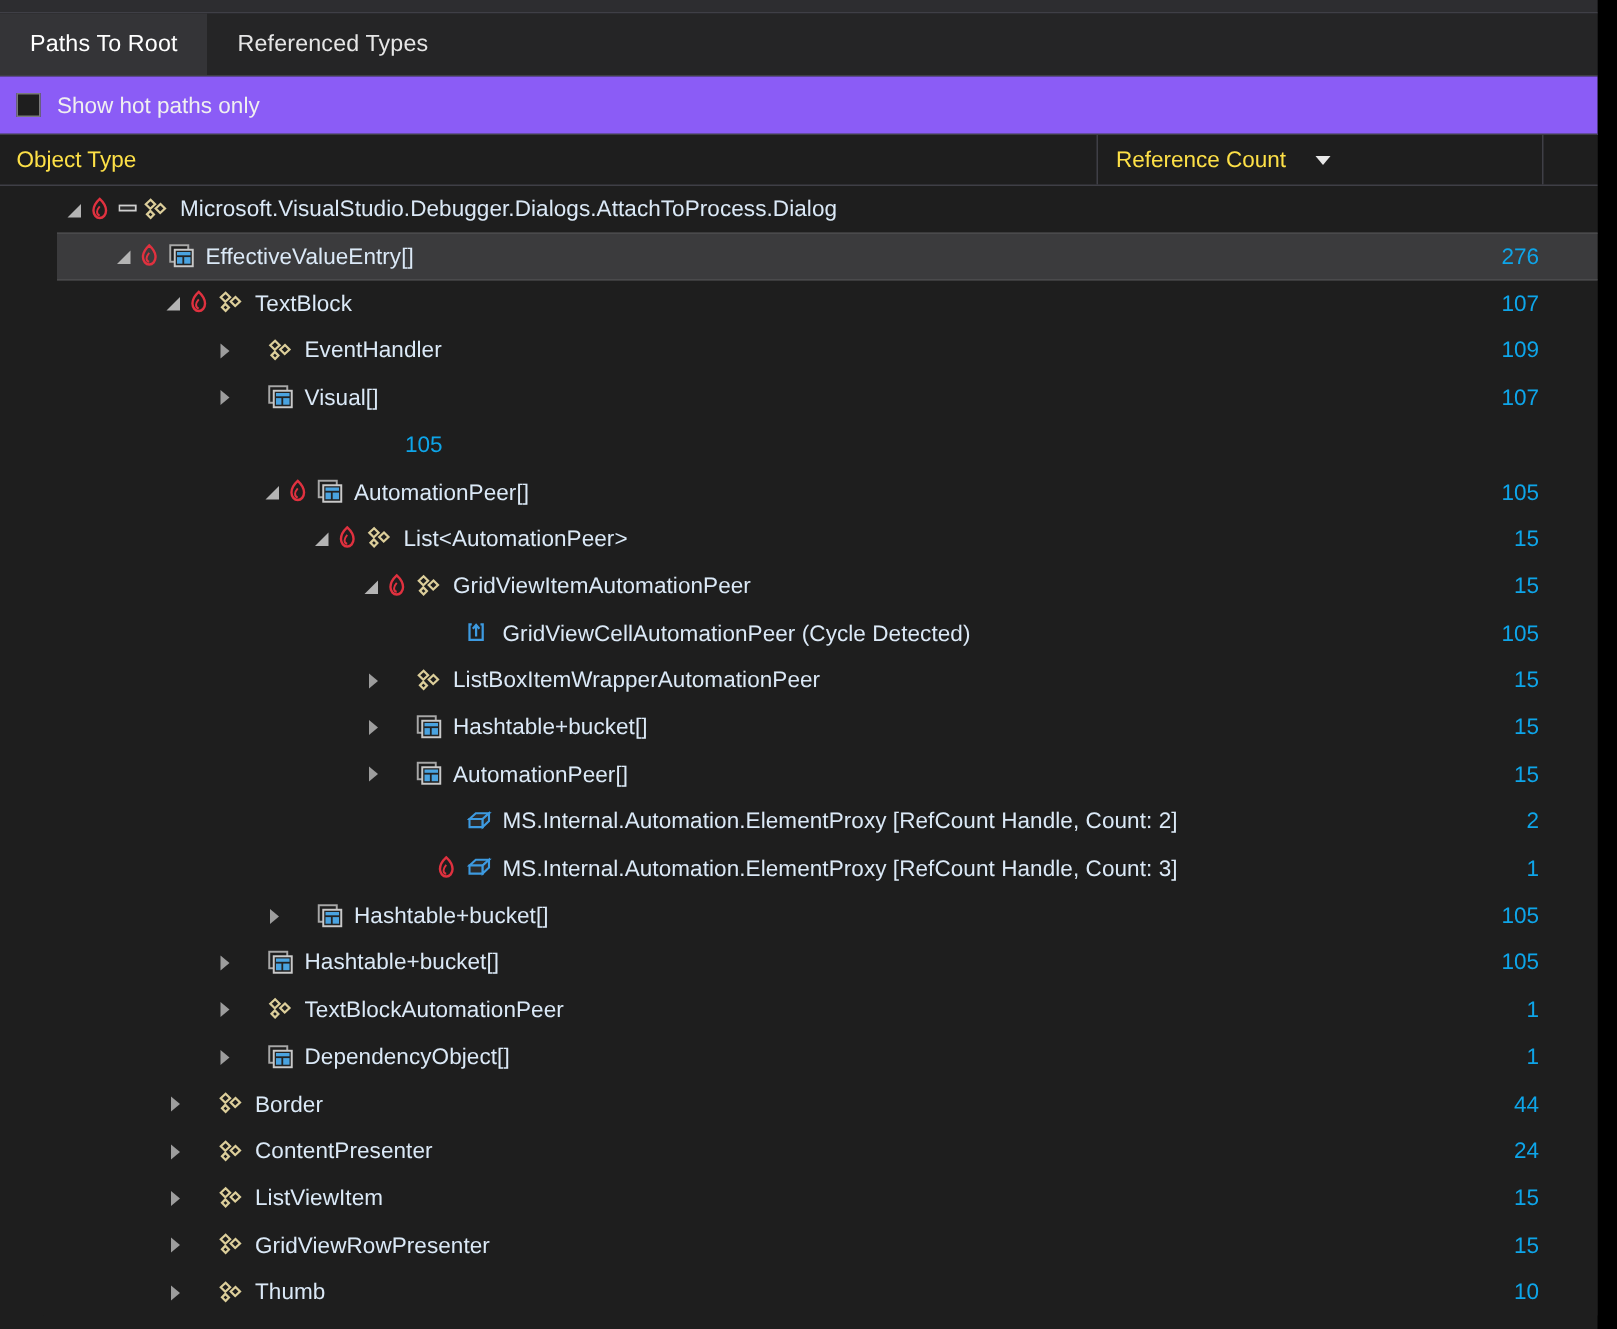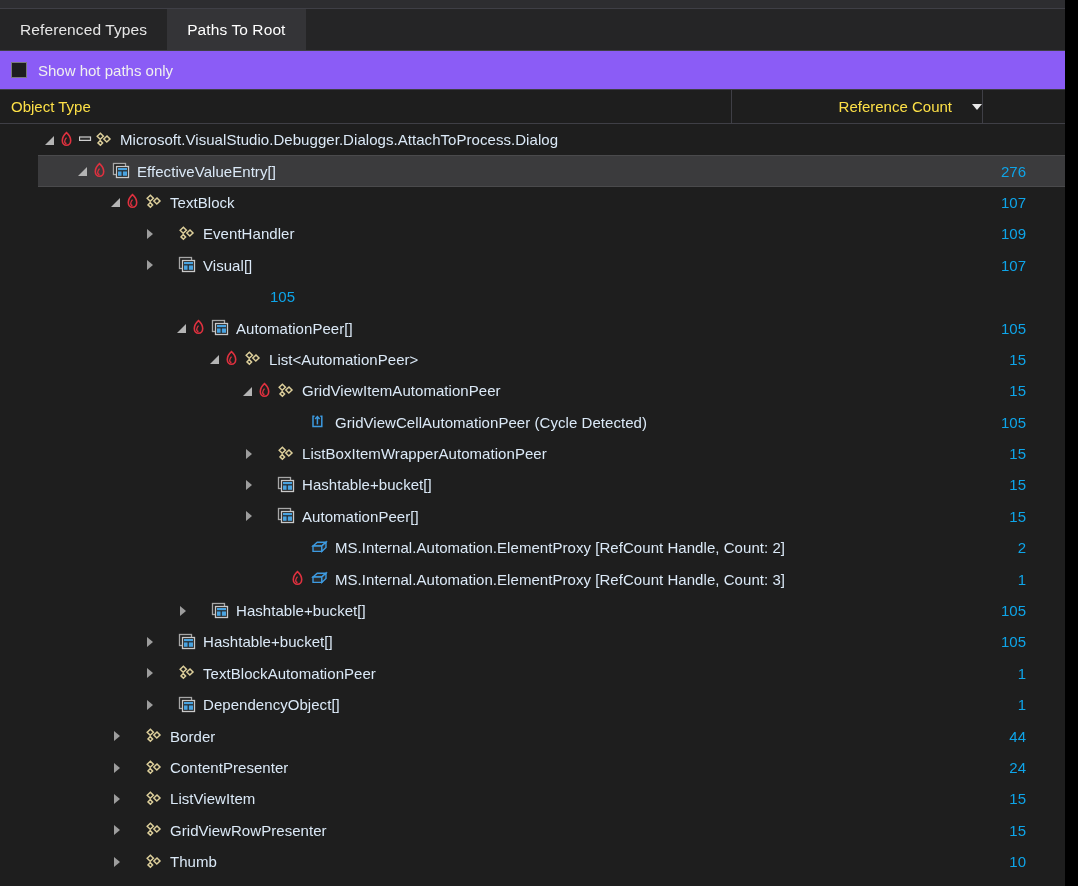--- a/index.html
+++ b/index.html
@@ -83,26 +83,25 @@
   .gh-cell {
     display: flex;
     align-items: center;
     color: #fde047;
     font-size: 15px;
     box-sizing: border-box;
     position: relative;
   }
   .gh-objtype { width: 731px; padding-left: 11px; }
   .gh-refcount {
-    width: 252px;
+    width: 298px;
     padding-left: 12px;
     border-left: 1px solid #3f3f46;
     border-right: 1px solid #3f3f46;
     gap: 20px;
-    justify-content: flex-end;
   }
   .gh-extra { flex: 1 1 auto; }
   .sort-arrow {
     width: 0; height: 0;
     border-left: 5.5px solid transparent;
     border-right: 5.5px solid transparent;
     border-top: 6px solid #e8e8e8;
     display: inline-block;
   }
 
@@ -183,25 +182,25 @@
   }
 </style>
 </head>
 <body>
 
 <div id="app">
 
   <div class="top-strip"></div>
 
   <div class="tabbar">
+    <div class="tab active">
+      <span>Paths To Root</span>
+    </div>
     <div class="tab inactive">
       <span>Referenced Types</span>
-    </div>
-    <div class="tab active">
-      <span>Paths To Root</span>
     </div>
   </div>
 
   <div class="toolbar">
     <span class="chk"></span>
     <span class="chk-label">Show hot paths only</span>
   </div>
 
   <div class="gridhead">
     <div class="gh-cell gh-objtype">

